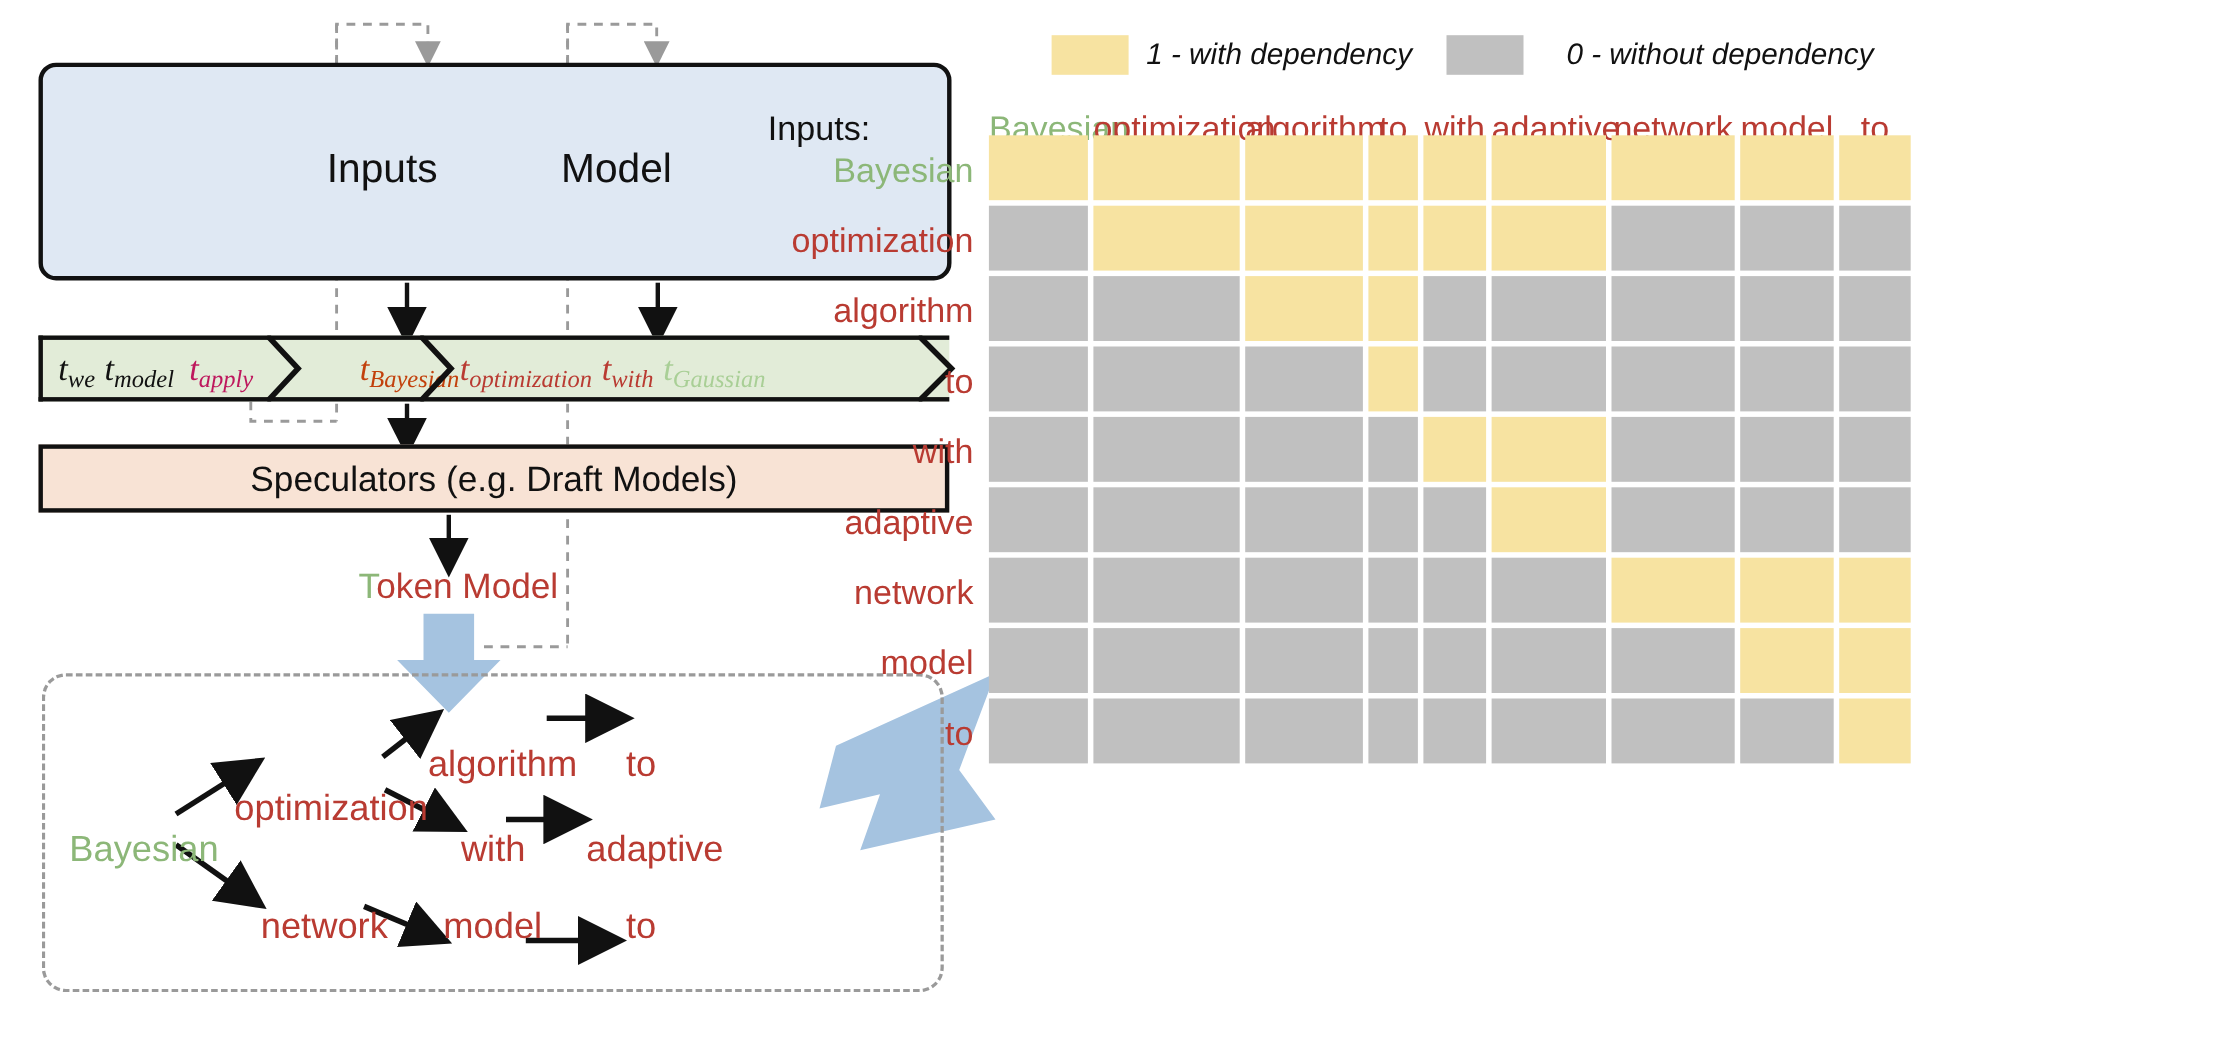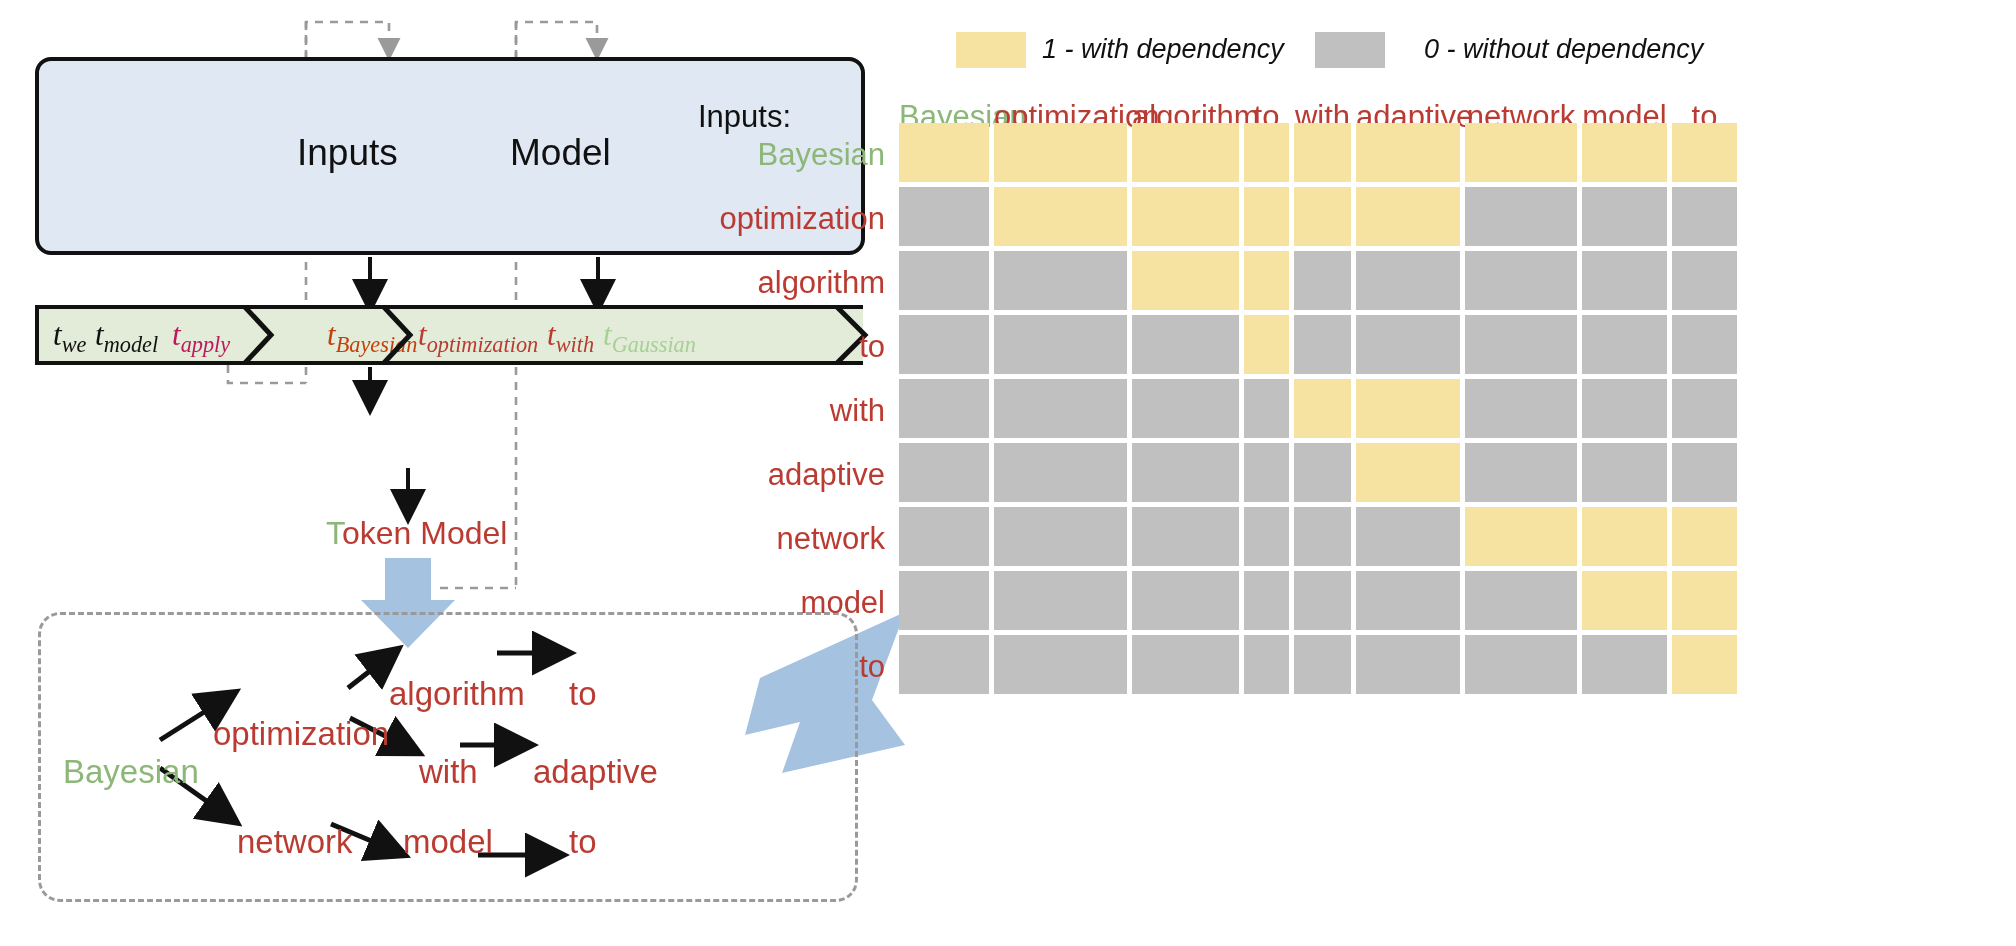--- a/index.html
+++ b/index.html
@@ -145,20 +145,23 @@
       <span class="tok" style="color: rgb(185, 59, 50); left: 379px;">t<sub>optimization</sub></span>
       <span class="tok" style="color: rgb(185, 59, 50); left: 508px;">t<sub>with</sub></span>
       <span class="tok" style="color: rgb(169, 207, 150); left: 564px;">t<sub>Gaussian</sub></span>
       <div class="chev" style="left: 796px;">
         <svg width="34" height="60" viewBox="0 0 34 60">
           <path d="M0,0 L30,30 L0,60" fill="none" stroke="#111" stroke-width="5"></path>
         </svg>
       </div>
     </div>
 
+  <div class="spec-box">
+    <span>Speculators (e.g. Draft Models)</span>
+  </div>
 
   <div class="token-tree-label">
     <span class="green">T</span><span class="red">oken Model</span>
   </div>
 
   <div class="tree-box" id="tree-box">
       <div class="tnode" style="left: 22px; top: 138px; color: rgb(140, 183, 120);">Bayesian</div>
       <div class="tnode" style="left: 172px; top: 100px; color: rgb(185, 59, 50);">optimization</div>
       <div class="tnode" style="left: 348px; top: 60px; color: rgb(185, 59, 50);">algorithm</div>
       <div class="tnode" style="left: 528px; top: 60px; color: rgb(185, 59, 50);">to</div>

